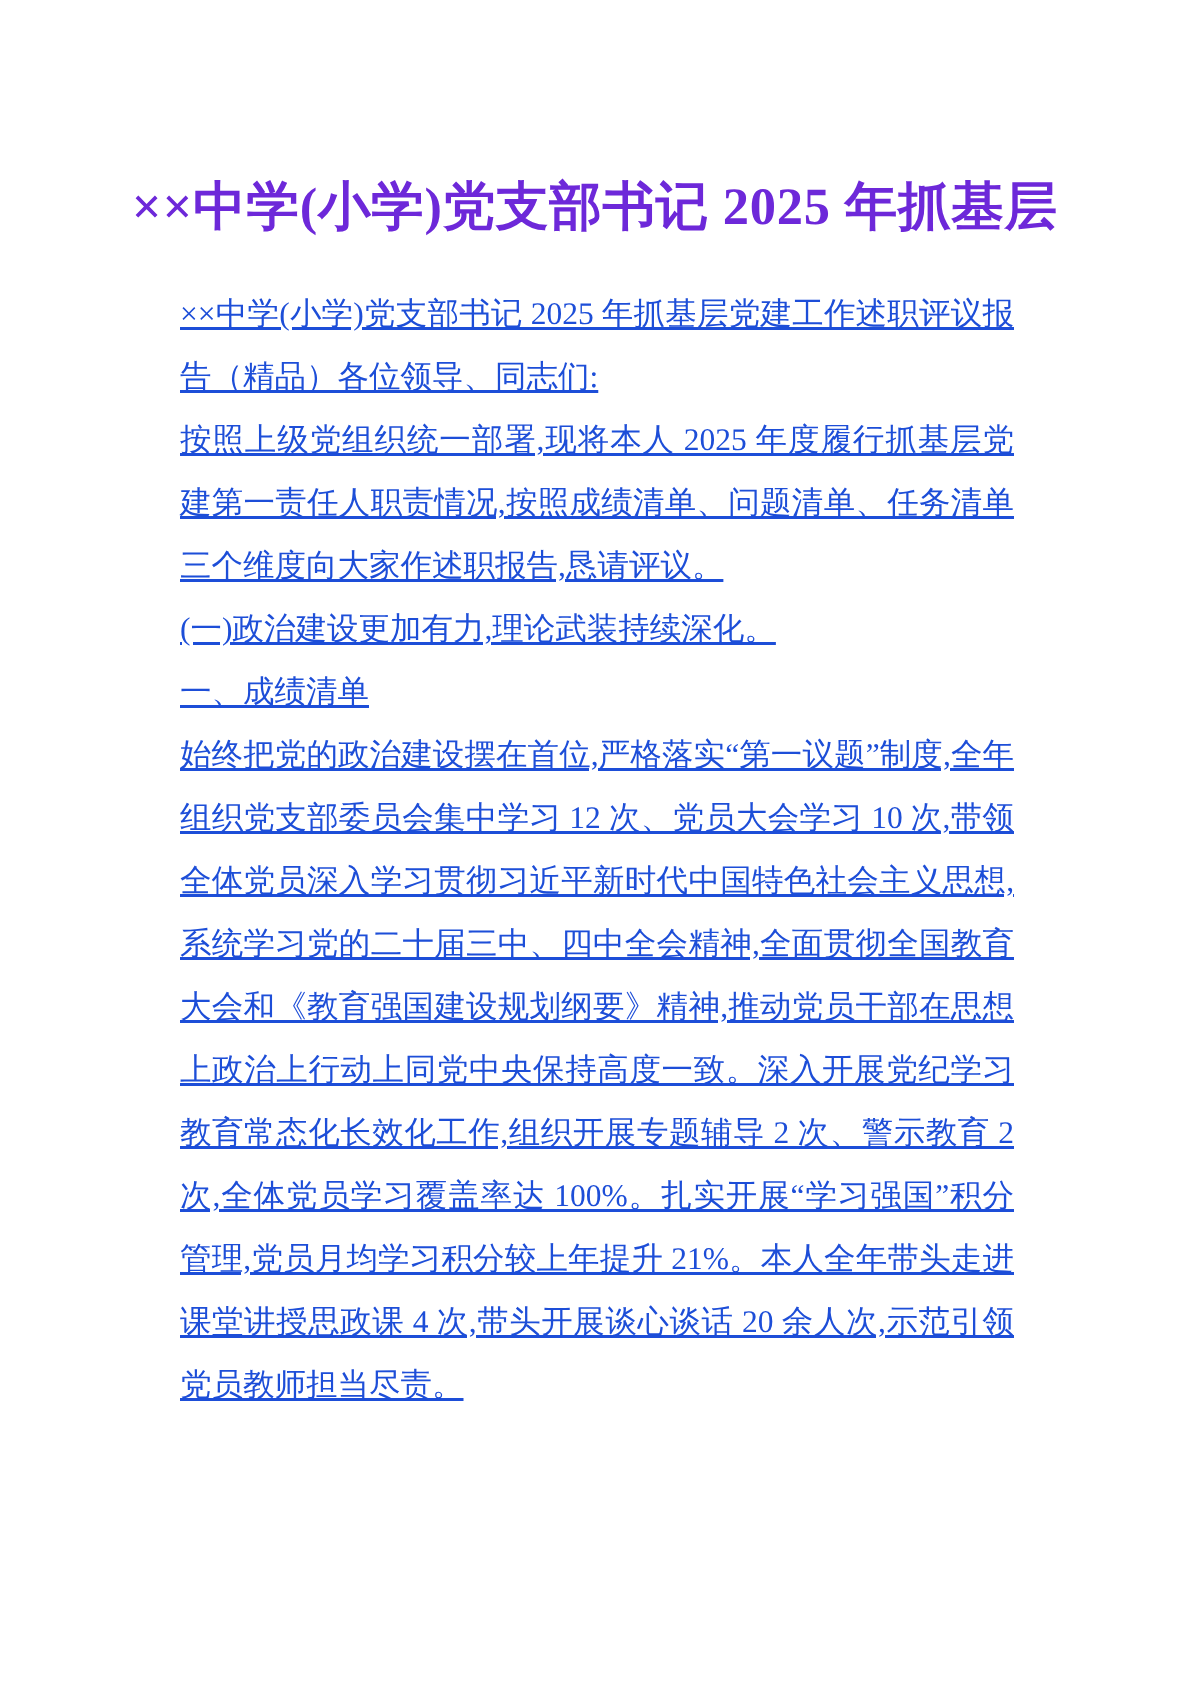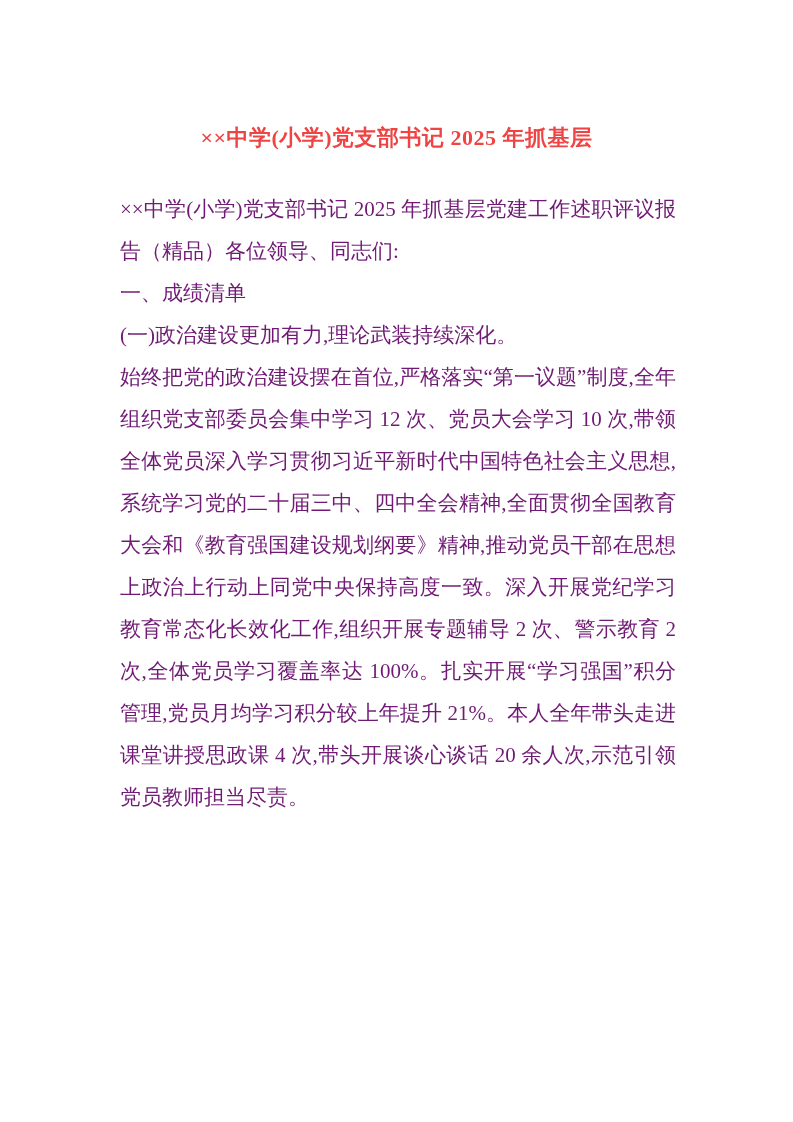--- a/index.html
+++ b/index.html
@@ -16,52 +16,54 @@
   .page {
     position: relative;
     width: 793px;
     height: 1122px;
     background: #ffffff;
     box-sizing: border-box;
   }
   .doc-title {
     margin: 110px 40px 0 40px;
     text-align: center;
-    font-size: 22px;
+    font-size: 35px;
     line-height: 56px;
     font-weight: bold;
-    color: #ef4444;
+    color: #6d28d9;
     letter-spacing: 0.5px;
   }
   .doc-title .title-line {
     display: block;
   }
   .doc-body {
     margin: 22px 117px 0 120px;
   }
   .doc-body p {
     margin: 0;
     font-size: 21px;
     line-height: 42px;
-    color: #701a75;
+    color: #1d4ed8;
     text-align: justify;
     text-justify: inter-ideograph;
     word-break: break-all;
     font-weight: 400;
+    text-decoration: underline;
   }
 </style>
 </head>
 <body>
 
 <div class="page">
 
   <h1 class="doc-title">
     <span class="title-line">××中学(小学)党支部书记 2025 年抓基层</span>
   </h1>
 
   <div class="doc-body">
     <p>××中学(小学)党支部书记 2025 年抓基层党建工作述职评议报告（精品）各位领导、同志们:</p>
+    <p>按照上级党组织统一部署,现将本人 2025 年度履行抓基层党建第一责任人职责情况,按照成绩清单、问题清单、任务清单三个维度向大家作述职报告,恳请评议。</p>
+    <p>(一)政治建设更加有力,理论武装持续深化。</p>
     <p>一、成绩清单</p>
-    <p>(一)政治建设更加有力,理论武装持续深化。</p>
     <p>始终把党的政治建设摆在首位,严格落实“第一议题”制度,全年组织党支部委员会集中学习 12 次、党员大会学习 10 次,带领全体党员深入学习贯彻习近平新时代中国特色社会主义思想,系统学习党的二十届三中、四中全会精神,全面贯彻全国教育大会和《教育强国建设规划纲要》精神,推动党员干部在思想上政治上行动上同党中央保持高度一致。深入开展党纪学习教育常态化长效化工作,组织开展专题辅导 2 次、警示教育 2 次,全体党员学习覆盖率达 100%。扎实开展“学习强国”积分管理,党员月均学习积分较上年提升 21%。本人全年带头走进课堂讲授思政课 4 次,带头开展谈心谈话 20 余人次,示范引领党员教师担当尽责。</p>
   </div>
 
 </div>
 
 </body></html>

